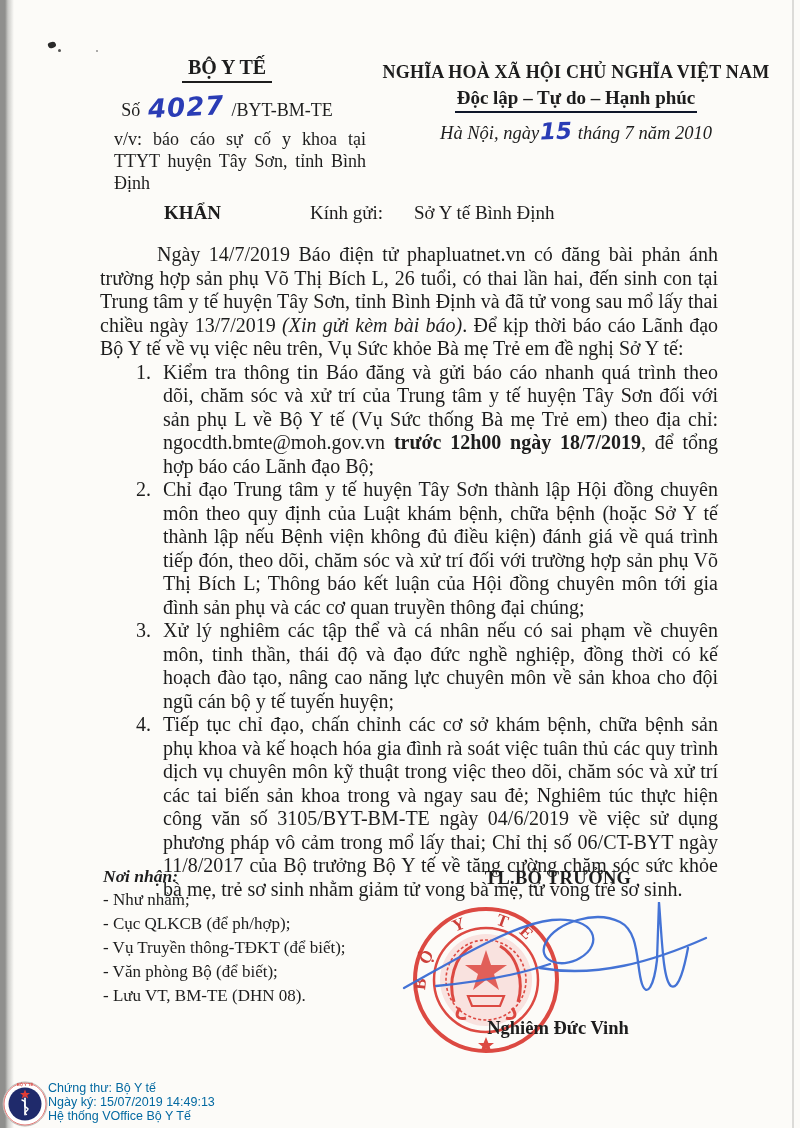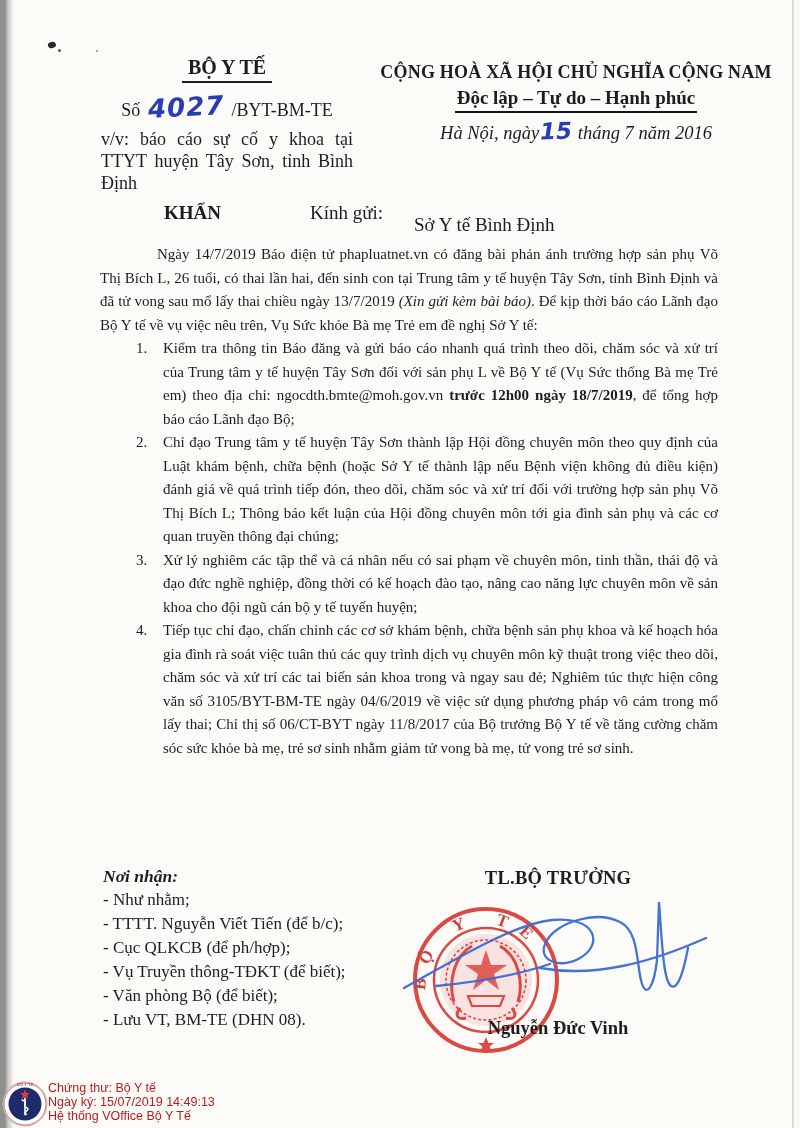--- a/index.html
+++ b/index.html
@@ -13,35 +13,35 @@
     background:linear-gradient(90deg,#8f8f8d 0,#8f8f8d 5px,#c9c9c6 8px,rgba(250,250,248,0) 14px);}
   .edge-right{position:absolute;right:6px;top:0;width:2px;height:1128px;background:rgba(160,160,158,.35);}
   .speck{position:absolute;background:#2a2a2a;border-radius:50%;}
 
   
   .hdr-left{position:absolute;left:96px;top:56px;width:262px;text-align:center;}
   .org{font-weight:bold;font-size:20px;display:inline-block;border-bottom:2px solid #1d1d1d;padding:0 6px 2px;}
   .soline{margin-top:9px;font-size:18px;white-space:nowrap;}
   .hand{font-family:"DejaVu Sans",sans-serif;font-style:italic;font-weight:bold;color:#2a3cb5;}
   .hand-num{font-size:26px;display:inline-block;transform:rotate(-3deg);letter-spacing:1px;margin:0 3px;}
-  .subject{margin-top:6px;font-size:18px;line-height:22px;text-align:justify;width:252px;margin-left:5px;}
+  .subject{margin-top:6px;font-size:18px;line-height:22px;text-align:justify;width:252px;margin-left:18px;}
   .hdr-right{position:absolute;left:372px;top:62px;width:408px;text-align:center;}
   .country{font-weight:bold;font-size:18px;letter-spacing:.2px;}
   .motto{font-weight:bold;font-size:19px;display:inline-block;border-bottom:2px solid #0f172a;padding:0 2px 2px;margin-top:4px;}
   .pdate{font-style:italic;font-size:18.5px;margin-top:5px;}
   .hand-date{font-size:23px;display:inline-block;transform:rotate(-2deg);margin:0 1px;}
 
   
   .khan-row{position:absolute;left:100px;top:202px;width:640px;font-size:19px;}
   .khan{font-weight:bold;position:absolute;left:64px;top:0;}
   .kg-label{position:absolute;left:210px;top:0;}
-  .kg-value{position:absolute;left:314px;top:12px;font-family:Liberation Serif, serif;}
+  .kg-value{position:absolute;left:314px;top:0;font-family:Liberation Serif, serif;}
 
   
-  .body-block{position:absolute;left:100px;top:243px;width:618px;font-size:15px;line-height:23.5px;}
+  .body-block{position:absolute;left:100px;top:243px;width:618px;font-size:20px;line-height:23.5px;}
   .intro{text-align:justify;text-indent:57px;}
   .items{margin-top:0;}
   .item{display:flex;}
   .item .num{width:27px;margin-left:36px;flex:none;}
   .item .txt{flex:1;text-align:justify;}
   b.inlineb{font-weight:bold;}
   i.inlinei{font-style:italic;}
   .closing-row{margin-top:13px;margin-left:90px;white-space:nowrap;}
   .pen-squiggle{vertical-align:-4px;margin-left:-2px;}
 
@@ -53,21 +53,21 @@
   .authority{font-weight:bold;font-size:18.5px;letter-spacing:.3px;}
   .sig-title{font-weight:bold;font-size:17px;margin-top:3px;white-space:nowrap;}
   .seal{position:absolute;left:30px;top:36px;}
   .signature{position:absolute;left:20px;top:22px;}
   .signer{position:absolute;left:0;top:150px;width:100%;font-weight:bold;font-size:18.5px;}
 
   
   .footer{position:absolute;left:0px;top:1076px;width:320px;height:52px;}
   .flogo{position:absolute;left:2px;top:2px;}
   .ftext{position:absolute;left:48px;top:5px;font-family:"Liberation Sans","DejaVu Sans",sans-serif;
-    font-size:12.5px;line-height:14px;color:#b91c1c;}
+    font-size:12.5px;line-height:14px;color:#0369a1;}
 </style>
 </head>
 <body>
 
 <div class="page">
   <div class="edge-left"></div>
   <div class="edge-right"></div>
   <div class="speck" style="left:48px;top:42px;width:8px;height:6px;transform:rotate(-20deg);border-radius:40% 60% 50% 50%;"></div>
   <div class="speck" style="left:58px;top:49px;width:3px;height:3px;opacity:.8;"></div>
   <div class="speck" style="left:96px;top:50px;width:2px;height:2px;opacity:.5;"></div>
@@ -76,24 +76,24 @@
     <span class="org">BỘ Y TẾ</span>
     <div class="soline">
       <span>Số</span>
       <span class="hand hand-num">4027</span>
       <span>/BYT-BM-TE</span>
     </div>
     <div class="subject">v/v: báo cáo sự cố y khoa tại TTYT huyện Tây Sơn, tỉnh Bình Định</div>
   </div>
 
   <div class="hdr-right">
-    <div class="country">CỘNG HOÀ XÃ HỘI CHỦ NGHĨA CỘNG NAM</div>
+    <div class="country">NGHĨA HOÀ XÃ HỘI CHỦ NGHĨA VIỆT NAM</div>
     <div><span class="motto">Độc lập – Tự do – Hạnh phúc</span></div>
     <div class="pdate">
-      <span>Hà Nội, ngày</span><span class="hand hand-date">15</span> <span>tháng 7 năm 2016</span>
+      <span>Hà Nội, ngày</span><span class="hand hand-date">15</span> <span>tháng 7 năm 2010</span>
     </div>
   </div>
 
   <div class="khan-row">
     <span class="khan">KHẨN</span>
     <span class="kg-label">Kính gửi:</span>
     <span class="kg-value">Sở Y tế Bình Định</span>
   </div>
 
   <div class="body-block">
@@ -117,21 +117,20 @@
         <span class="txt">Tiếp tục chỉ đạo, chấn chỉnh các cơ sở khám bệnh, chữa bệnh sản phụ khoa và kế hoạch hóa gia đình rà soát việc tuân thủ các quy trình dịch vụ chuyên môn kỹ thuật trong việc theo dõi, chăm sóc và xử trí các tai biến sản khoa trong và ngay sau đẻ; Nghiêm túc thực hiện công văn số 3105/BYT-BM-TE ngày 04/6/2019 về việc sử dụng phương pháp vô cảm trong mổ lấy thai; Chỉ thị số 06/CT-BYT ngày 11/8/2017 của Bộ trưởng Bộ Y tế về tăng cường chăm sóc sức khỏe bà mẹ, trẻ sơ sinh nhằm giảm tử vong bà mẹ, tử vong trẻ sơ sinh.</span>
       </div>
     </div>
 
   </div>
 
   <div class="bottom">
     <div class="recipients">
       <div class="recip-label">Nơi nhận:</div>
       <div>- Như nhằm;</div>
-      <div>- TTTT. Nguyễn Viết Tiến (để b/c);</div>
       <div>- Cục QLKCB (để ph/hợp);</div>
       <div>- Vụ Truyền thông-TĐKT (để biết);</div>
       <div>- Văn phòng Bộ (để biết);</div>
       <div>- Lưu VT, BM-TE (DHN 08).</div>
     </div>
 
     <div class="sig-block">
       <div class="authority">TL.BỘ TRƯỞNG</div>
 
       <svg class="seal" width="152" height="152" viewBox="0 0 152 152" style="opacity:.92">
@@ -153,21 +152,21 @@
       </svg>
 
       <svg class="signature" width="310" height="135" viewBox="0 0 310 135">
         <g fill="none" stroke="#3b6cd4" stroke-width="2.3" stroke-linecap="round" opacity="0.95">
           <path d="M 4,98 C 48,74 112,34 152,30 C 196,26 204,54 180,68 C 160,80 136,70 146,52 C 156,32 196,20 220,32 C 240,42 236,76 242,94 C 247,108 254,96 257,70 L 259,12 C 262,50 263,90 271,96 C 279,101 285,74 288,58"></path>
           <path d="M 140,78 C 196,88 252,72 306,48"></path>
           <path d="M 36,96 C 80,92 120,84 150,74"></path>
         </g>
       </svg>
 
-      <div class="signer">Nguyễn Đức Vinh</div>
+      <div class="signer">Nghiêm Đức Vinh</div>
     </div>
   </div>
 
   <div class="footer">
     <svg class="flogo" width="46" height="52" viewBox="0 0 46 52">
       <circle cx="23" cy="26" r="22" fill="#ffffff" stroke="#b9b9b4" stroke-width="1"></circle>
       <circle cx="23" cy="26" r="21" fill="none" stroke="#d9534f" stroke-width="0.8"></circle>
       <circle cx="23" cy="26" r="16.5" fill="#1f2a6b"></circle>
       <path d="M 23,11.5 L 24.4,15 L 28,15 L 25.2,17.2 L 26.2,20.6 L 23,18.6 L 19.8,20.6 L 20.8,17.2 L 18,15 L 21.6,15 Z" fill="#e03c35"></path>
       <rect x="22.2" y="19.5" width="1.6" height="18" rx="0.8" fill="#ffffff"></rect>

